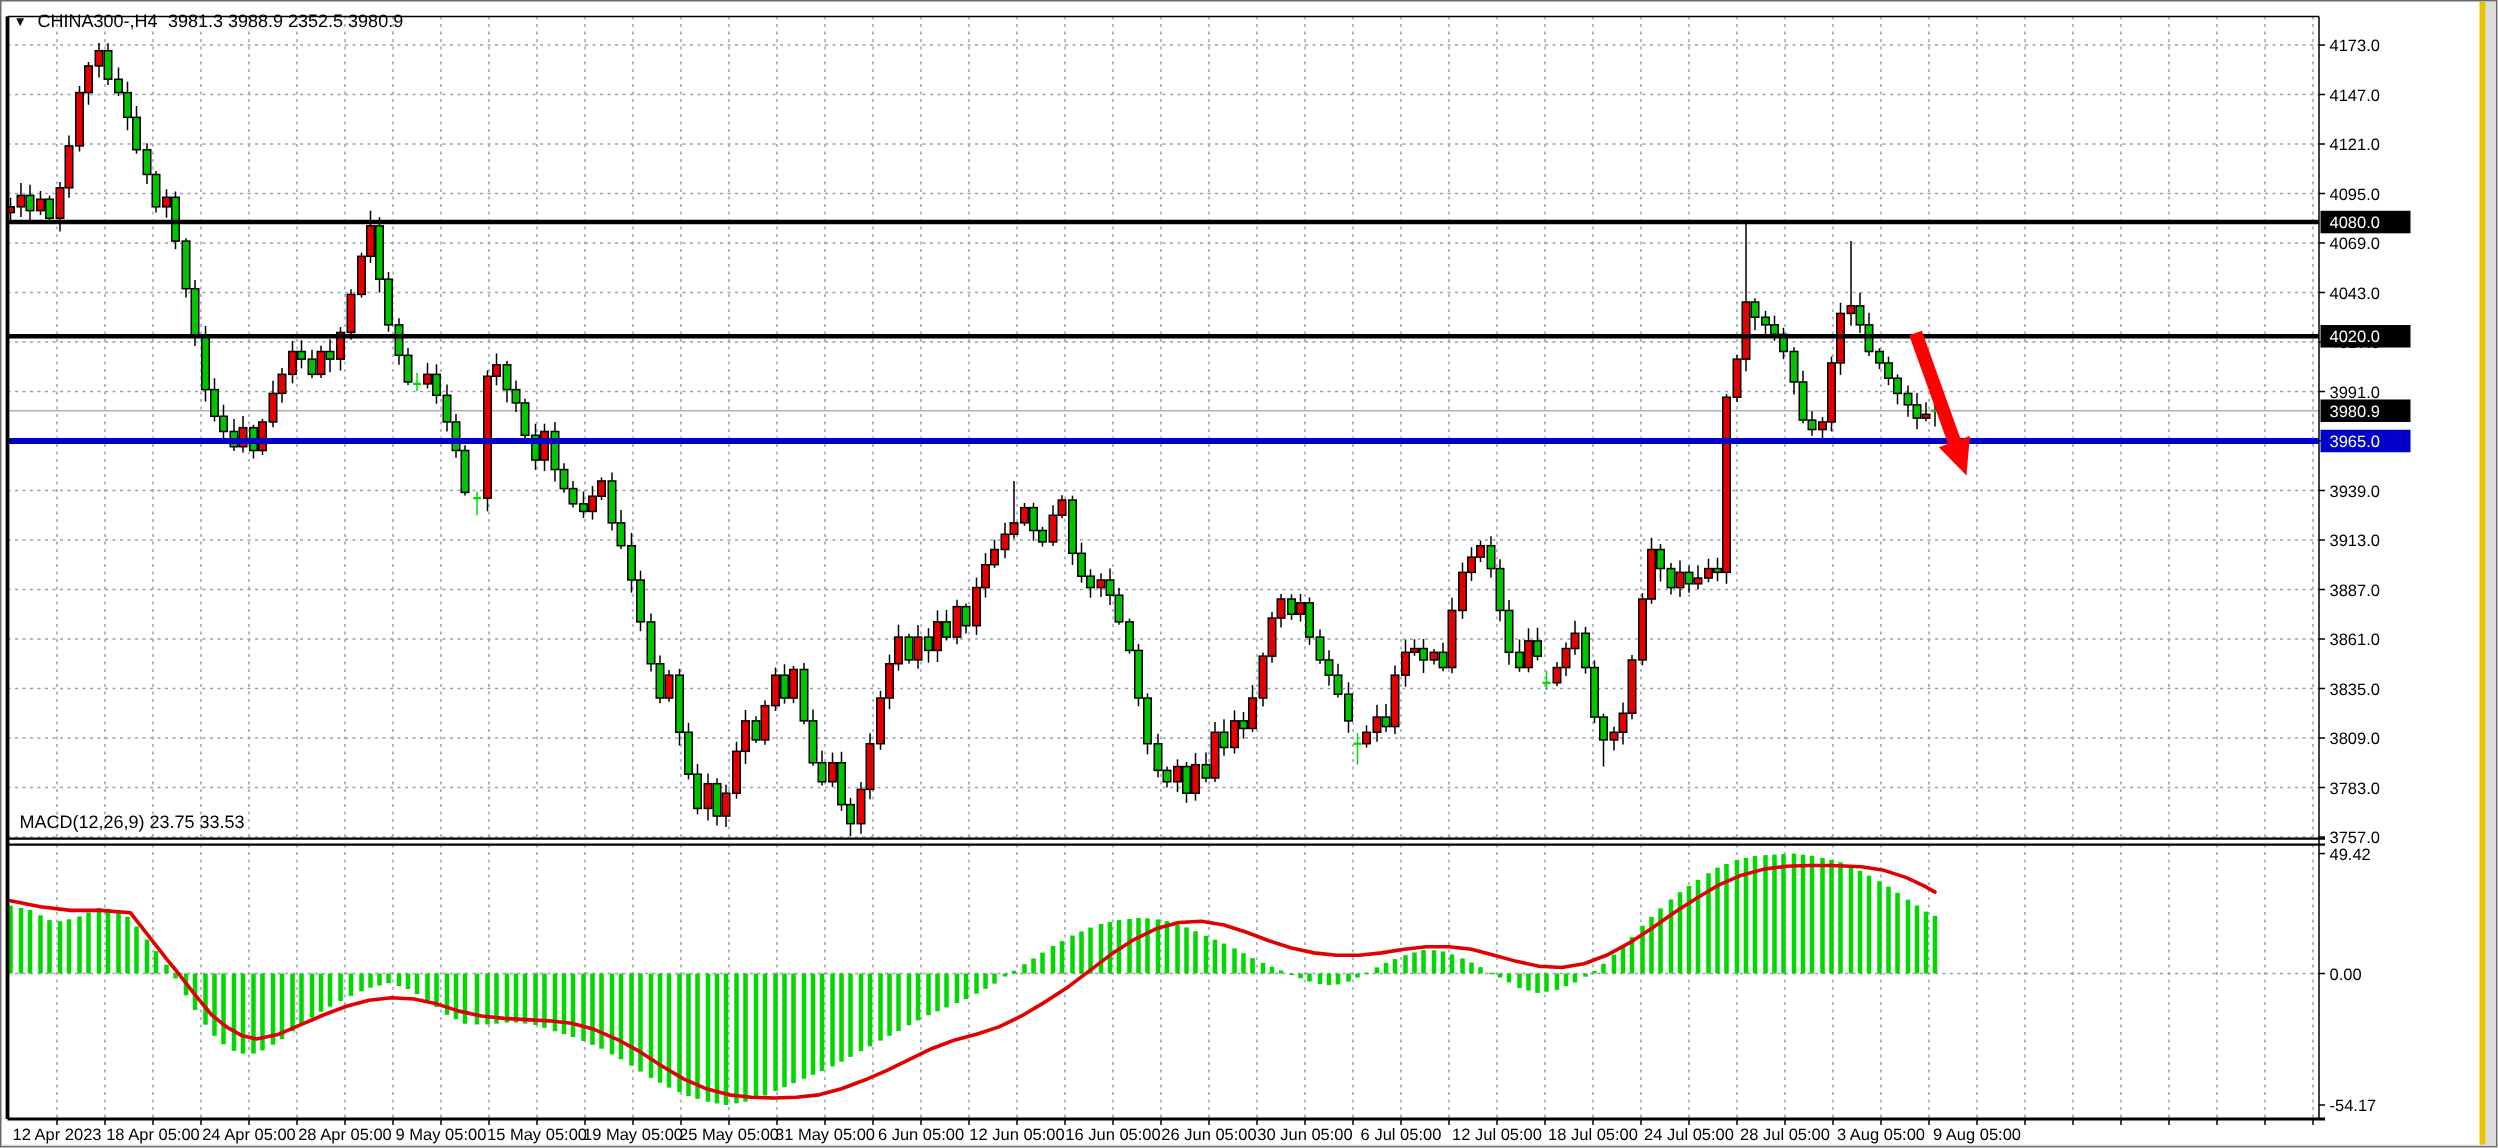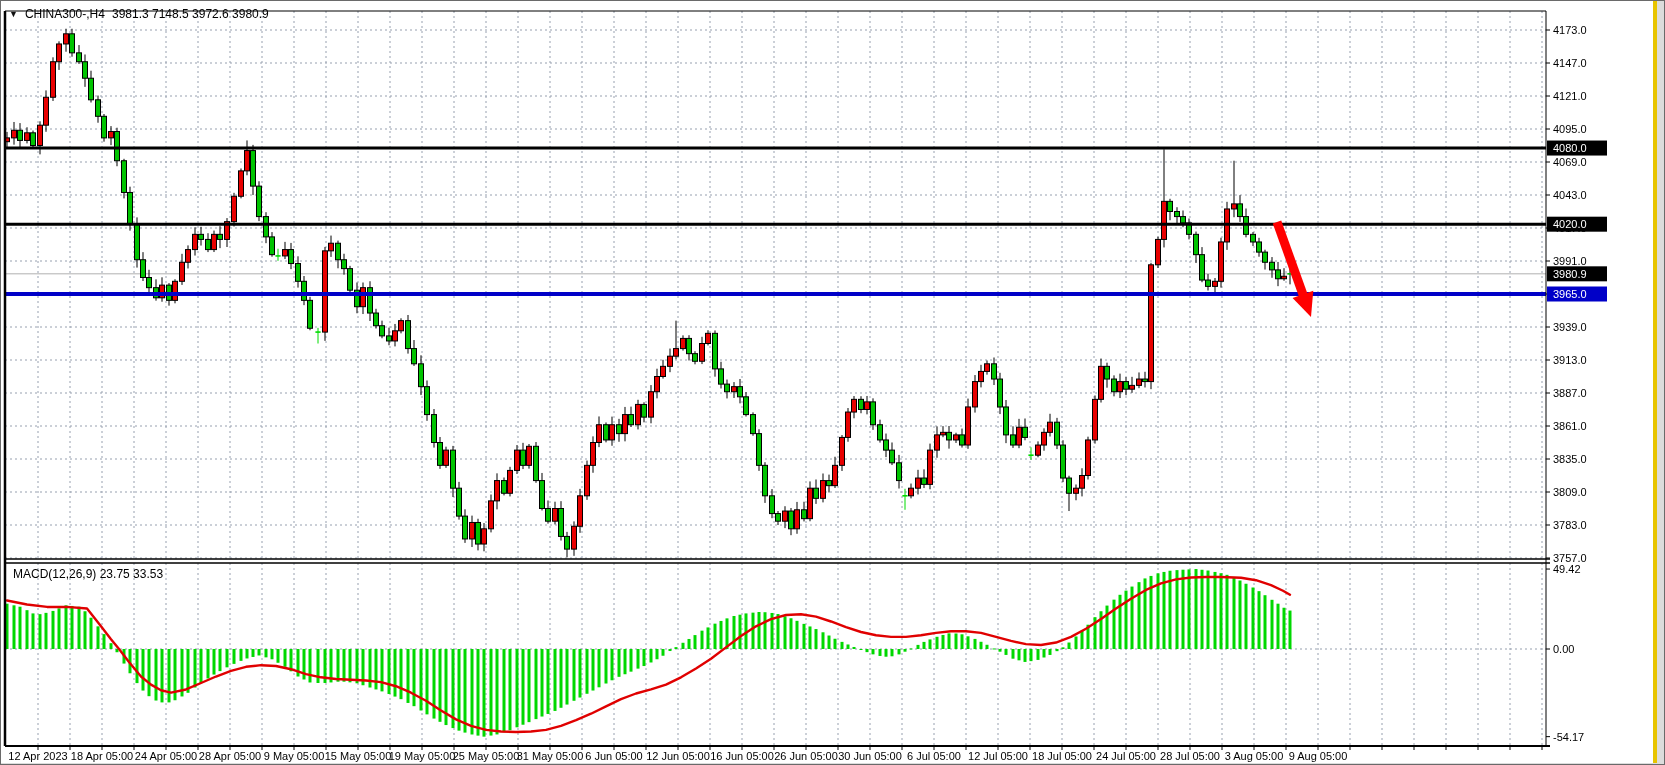--- a/index.html
+++ b/index.html
@@ -1,20 +1,20 @@
 <!DOCTYPE html>
 <html><head>
 <meta charset="utf-8">
 <style>
   html,body{margin:0;padding:0;background:#d4d0c8;font-family:"Liberation Sans",sans-serif;}
   .window{position:relative;width:1665px;height:765px;background:#ffffff;border:1px solid #6a6a6a;box-sizing:border-box;overflow:hidden;}
   svg{position:absolute;left:0;top:0;}
   .chart-title{position:absolute;left:8px;top:6px;font-size:12px;color:#000;display:flex;gap:7px;align-items:center;z-index:5;}
   .chart-title .dd{font-size:9px;color:#111;cursor:pointer;}
-  .macd-label{position:absolute;left:12px;top:566px;font-size:12px;color:#000;z-index:5;}
+  .macd-label{position:absolute;left:12px;top:540px;font-size:12px;color:#000;z-index:5;}
 </style>
 </head>
 <body>
 
 <div class="window">
   <svg id="chart-svg" width="1665" height="765">
       <g>
         <line x1="37" y1="10" x2="37" y2="558" stroke="#97a0af" stroke-width="1" stroke-dasharray="2,3"></line>
         <line x1="37" y1="562" x2="37" y2="745" stroke="#97a0af" stroke-width="1" stroke-dasharray="2,3"></line>
         <line x1="69" y1="10" x2="69" y2="558" stroke="#97a0af" stroke-width="1" stroke-dasharray="2,3"></line>
@@ -886,16 +886,16 @@
         <line x1="1276" y1="221" x2="1305.2825018991837" y2="302.81875530654276" stroke="#ff0000" stroke-width="9"></line>
         <polygon points="1310,316 1291.5561681394558,297.1101861761432 1312.2695526577456,289.69697487486053" fill="#ff0000"></polygon>
       </g>
       <rect x="1656" y="0" width="9" height="765" fill="#dcdcdc"></rect>
       <rect x="1652" y="0" width="4" height="765" fill="#e8c400"></rect>
       <rect x="0" y="762" width="1665" height="3" fill="#dcdcdc"></rect>
     </svg>
   <div class="chart-title">
     <span class="dd">▼</span>
     <span>CHINA300-,H4</span>
-    <span>3981.3 7148.5 3972.6 3980.9</span>
+    <span>3981.3 3988.9 2352.5 3980.9</span>
   </div>
   <div class="macd-label">MACD(12,26,9) 23.75 33.53</div>
 </div>
 
 </body></html>

